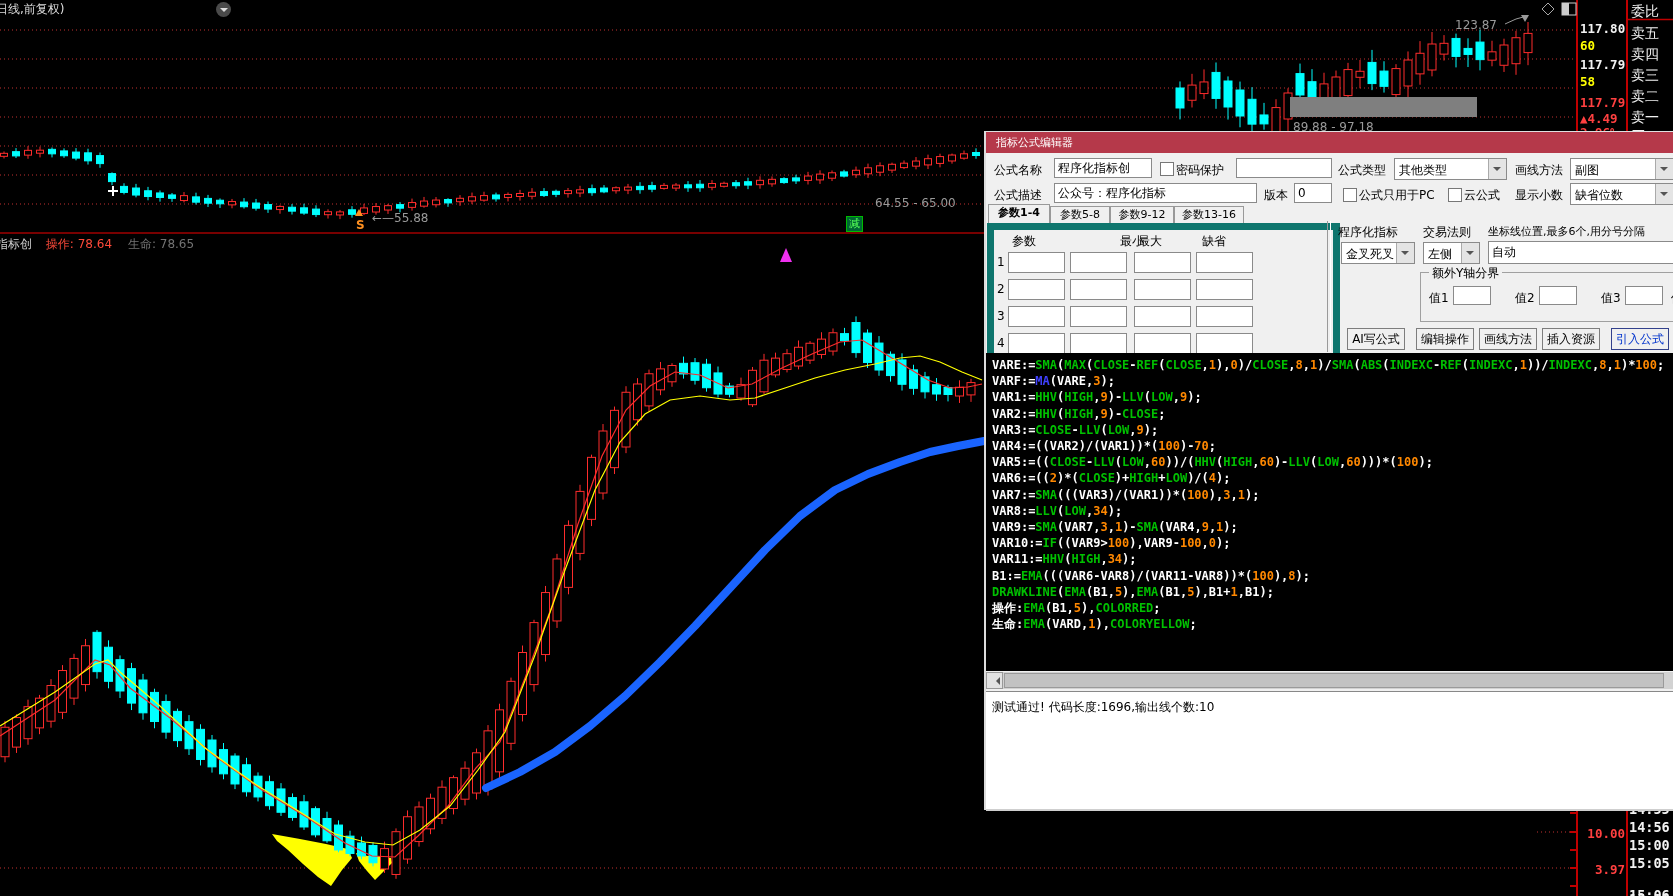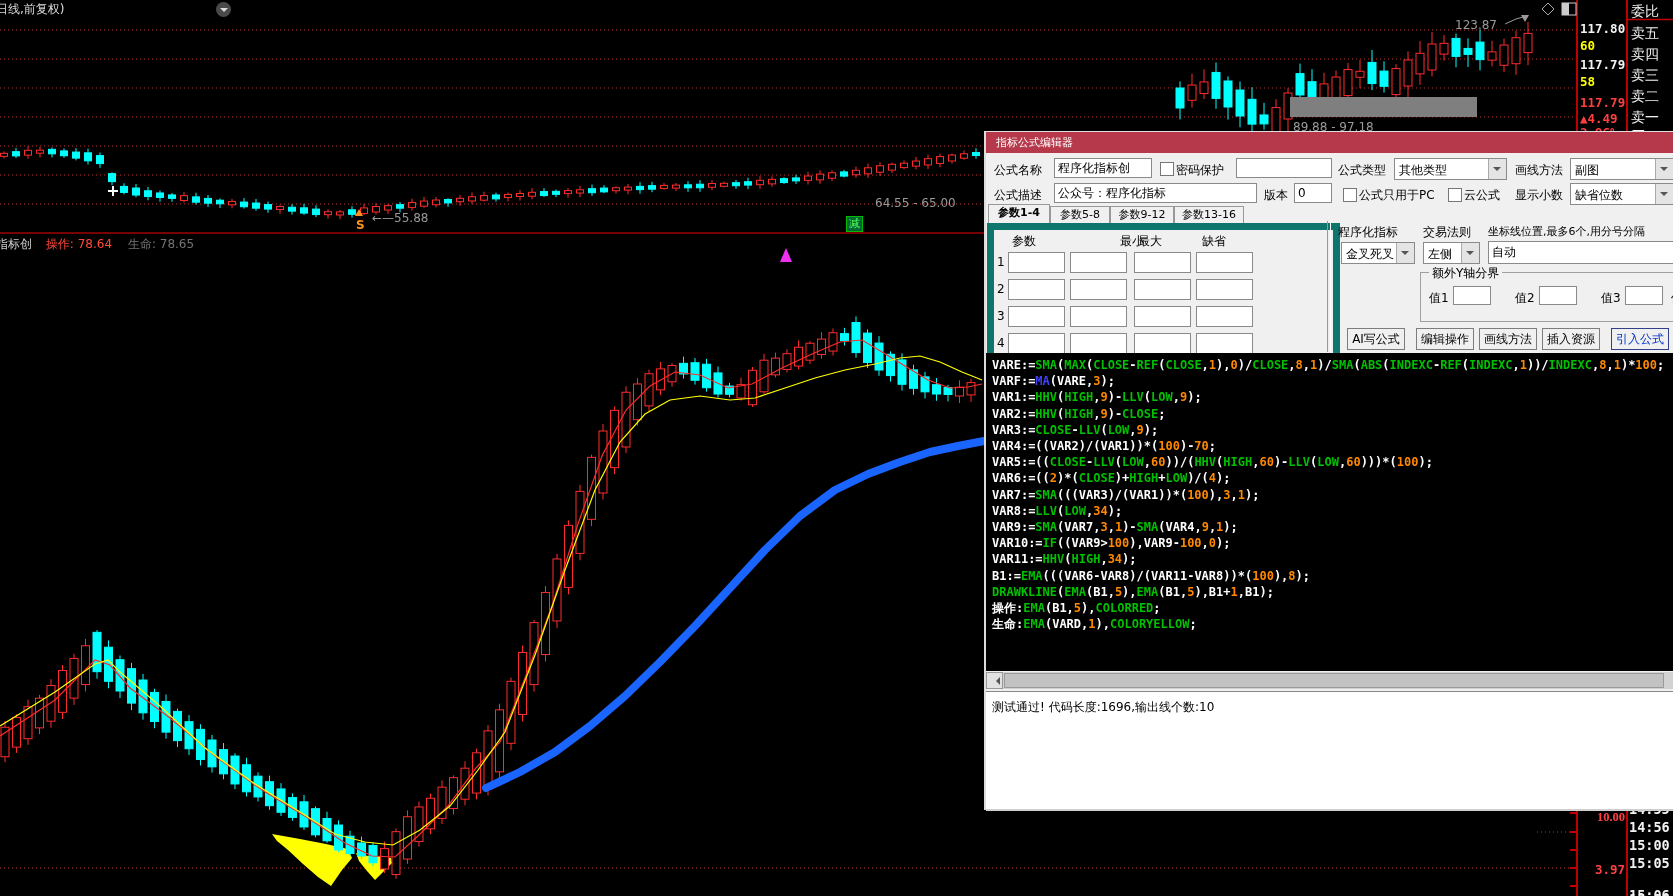--- a/index.html
+++ b/index.html
@@ -544,21 +544,21 @@
 
   <div class="ov" id="btimes">
       <div style="top: -9px;">14:55</div>
       <div style="top: 9px;">14:56</div>
       <div style="top: 27px;">15:00</div>
       <div style="top: 45px;">15:05</div>
       <div style="top: 77px;">15:06</div>
       <div style="top: 81px;">15:11</div>
     </div>
   <div class="ov" id="bprices">
-      <div style="top: 0; font-family: Liberation Serif, serif;">10.00</div>
+      <div style="top: 16px;">10.00</div>
       <div style="top: 52px;">3.97</div>
     </div>
 
   <div class="ov" id="dialog">
     <div id="dlg-title">指标公式编辑器</div>
 
     <div class="dl" style="left:8px;top:30px">公式名称</div>
     <input class="ti" style="left: 68px; top: 26px; width: 98px;" value="程序化指标创">
     <div class="cb" style="left:174px;top:30px"></div>
     <div class="dl" style="left:190px;top:30px">密码保护</div>

